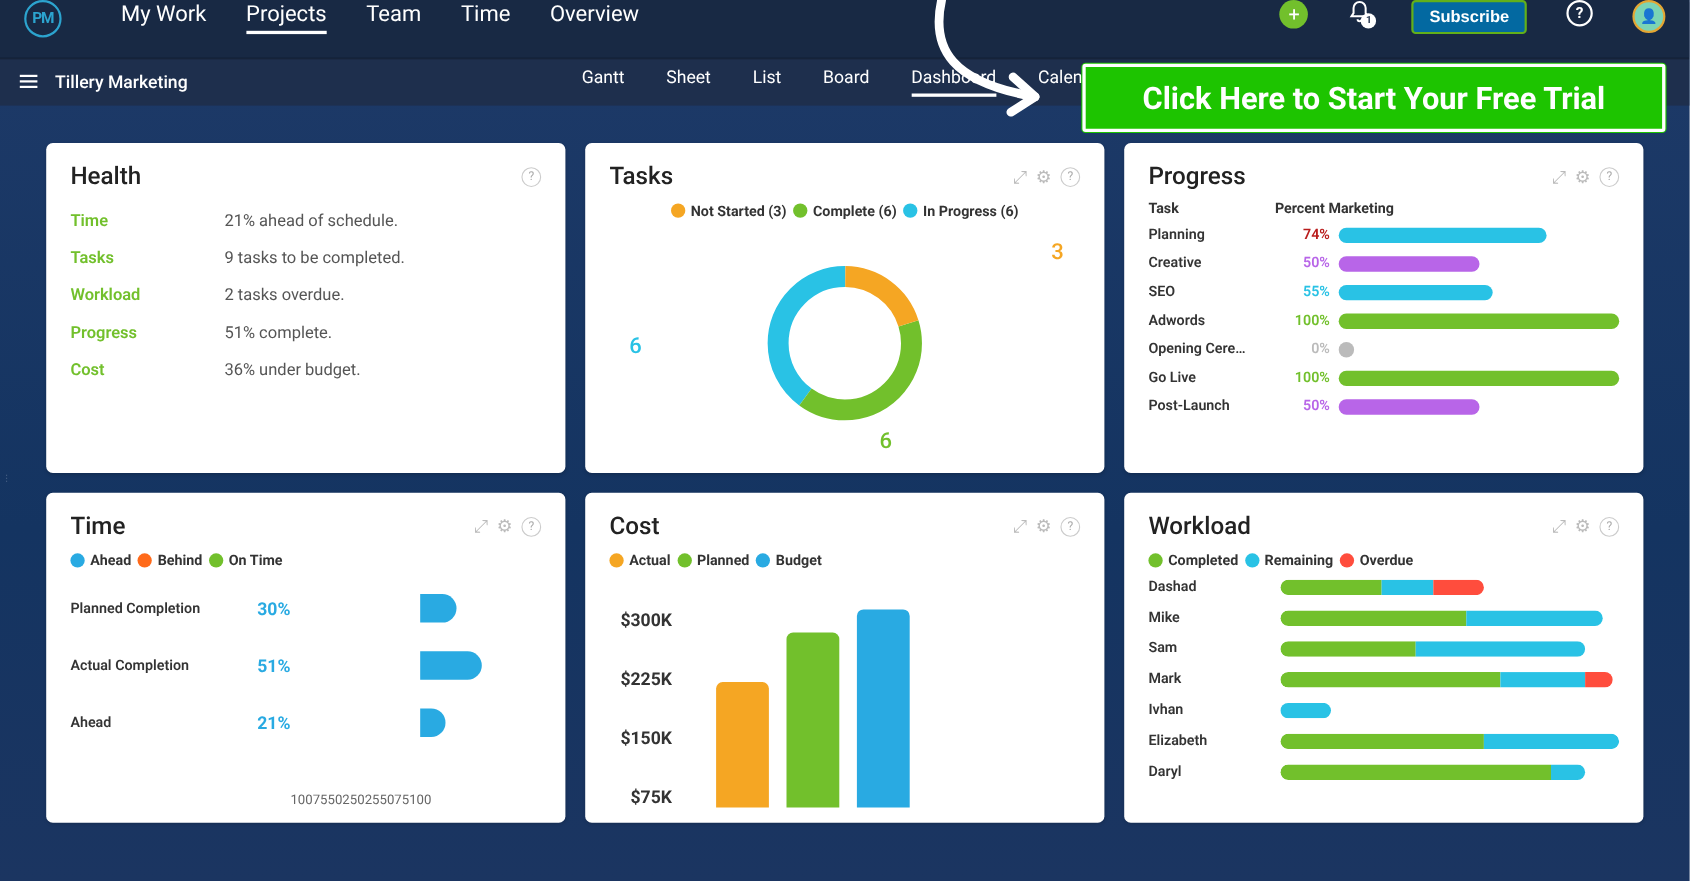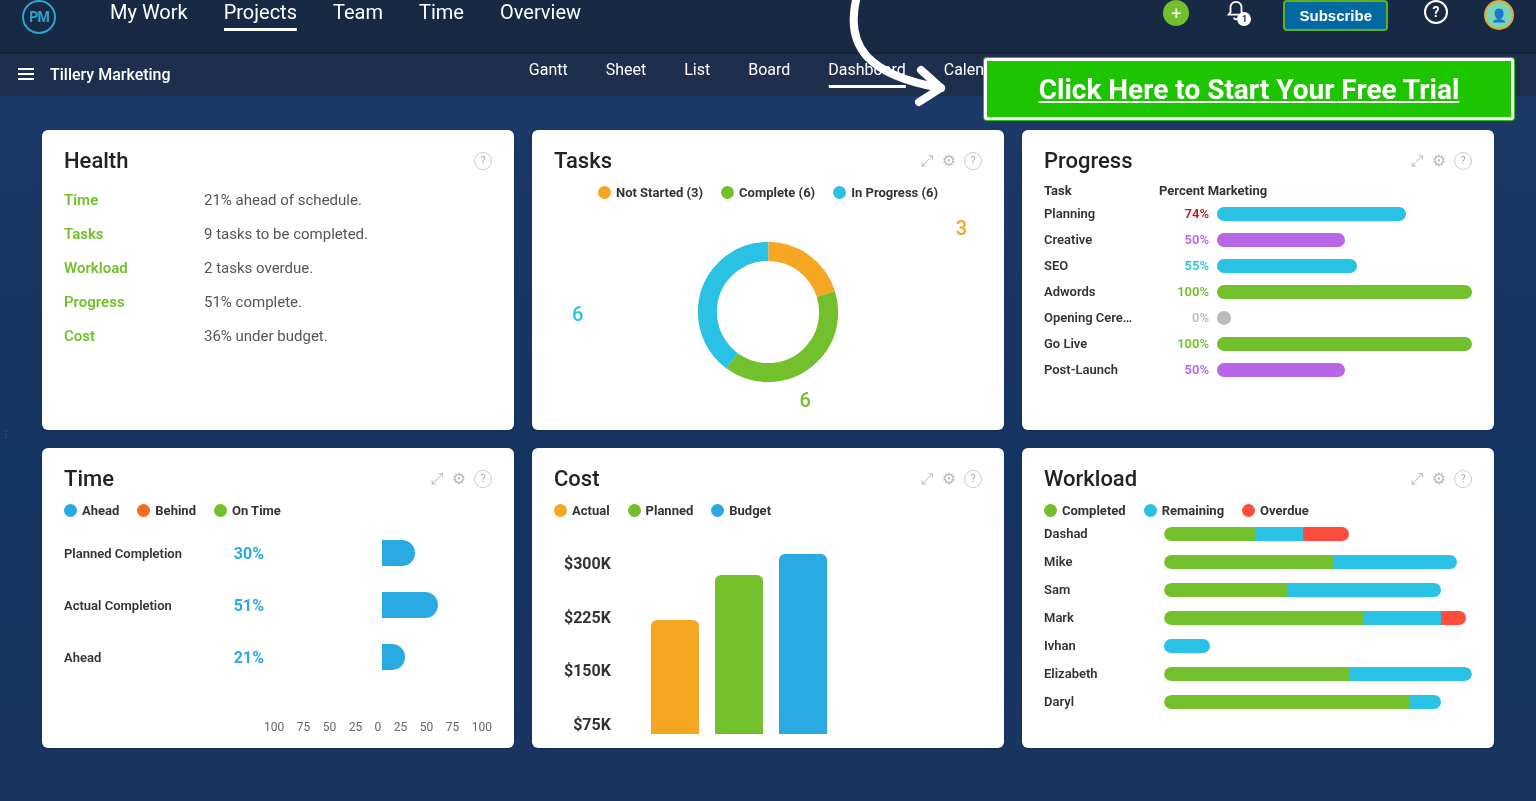--- a/index.html
+++ b/index.html
@@ -59,21 +59,21 @@
   .ham span{width:16px;height:2px;background:#fff}
   .proj-name{color:#fff;font-size:16px;font-weight:500;margin-left:6px}
   .view-tabs{margin-left:auto;margin-right:auto;display:flex;gap:38px;position:absolute;left:50%;transform:translateX(-50%)}
   .view-tab{color:#fff;font-size:16px;padding-bottom:6px;cursor:pointer}
   .view-tab.active{border-bottom:3px solid #fff}
   
   .cta{
     position:absolute;right:22px;top:58px;width:530px;height:62px;
     background:var(--green-btn);color:#fff;font-size:28px;font-weight:700;
     display:flex;align-items:center;justify-content:center;border:3px solid #fff;border-radius:3px;
-    z-index:5;box-shadow:0 0 0 1px var(--green-btn);cursor:pointer;text-decoration:underline;
+    z-index:5;box-shadow:0 0 0 1px var(--green-btn);cursor:pointer;
   }
   .arrow{position:absolute;right:550px;top:0;z-index:4;pointer-events:none}
   
   .grid{
     position:absolute;top:130px;left:42px;right:42px;
     display:grid;grid-template-columns:repeat(3,1fr);
     grid-auto-rows:300px;gap:18px;
   }
   .card{
     background:var(--card-bg);border-radius:6px;padding:18px 22px 14px;
@@ -82,21 +82,21 @@
   .card-head{display:flex;align-items:center;margin-bottom:10px}
   .card-title{font-size:22px;color:#222;font-weight:500}
   .card-icons{margin-left:auto;display:flex;gap:8px;align-items:center}
   .ghost{width:18px;height:18px;border:1px solid #ccc;border-radius:50%;
     display:flex;align-items:center;justify-content:center;font-size:11px;color:#aaa}
   
   .h-row{display:flex;padding:8px 0;font-size:15px}
   .h-lab{width:140px;color:var(--green);font-weight:600}
   .h-val{color:#555}
   
-  .legend{display:flex;gap:18px;font-size:13px;font-weight:700;color:#333;margin:2px 0 8px}
+  .legend{display:flex;gap:6px;font-size:13px;font-weight:700;color:#333;margin:2px 0 8px}
   .legend .dot,.ldot{width:13px;height:13px;border-radius:50%;display:inline-block;margin-right:5px;vertical-align:-2px}
   .legend-center{justify-content:center}
   
   .donut-wrap{position:relative;flex:1;display:flex;align-items:center;justify-content:center}
   .donut-wrap .n{position:absolute;font-size:20px;font-weight:500}
   
   .prog-head{display:flex;font-size:13px;font-weight:700;color:#333;margin-bottom:8px}
   .prog-head .c1{width:115px}
   .prow{display:flex;align-items:center;font-size:13px;color:#333;margin-bottom:11px}
   .prow .name{width:115px;white-space:nowrap;overflow:hidden;text-overflow:ellipsis;font-weight:600}
@@ -106,21 +106,21 @@
   
   .tbar-row{display:flex;align-items:center;font-size:13px;color:#333;margin-bottom:26px}
   .tbar-row .lab{width:140px;font-weight:600}
   .tbar-row .val{width:60px;text-align:right;color:var(--blue);font-weight:700;font-size:16px;margin-right:8px}
   .tbar-row .tr{flex:1;display:flex}
   .tbar-row .tr .neg{flex:1;display:flex;justify-content:flex-end}
   .tbar-row .tr .pos{flex:1}
   .tbar-row .pill{height:26px;background:var(--blue);border-radius:0 13px 13px 0}
   .xaxis{display:flex;font-size:12px;color:#666;margin-top:auto}
   .xaxis .lab-col{width:200px}
-  .xaxis .ax{flex:1;display:flex;justify-content:space-between}
+  .xaxis .ax{flex:1;display:flex;justify-content:flex-start}
   
   .cost-plot{flex:1;display:flex;gap:10px;align-items:flex-end;padding-left:10px}
   .cost-y{display:flex;flex-direction:column;justify-content:space-between;align-items:flex-end;
     font-size:16px;font-weight:700;color:#333;height:180px}
   .cost-bars{height:180px;display:flex;align-items:flex-end;gap:16px;margin-left:30px}
   .cost-bars .cb{width:48px;border-radius:6px 6px 0 0}
   
   .wrow{display:flex;align-items:center;font-size:13px;color:#333;margin-bottom:13px}
   .wrow .name{width:120px;font-weight:600}
   .wbar{flex:1;display:flex;height:14px;border-radius:7px;overflow:hidden;background:transparent}

